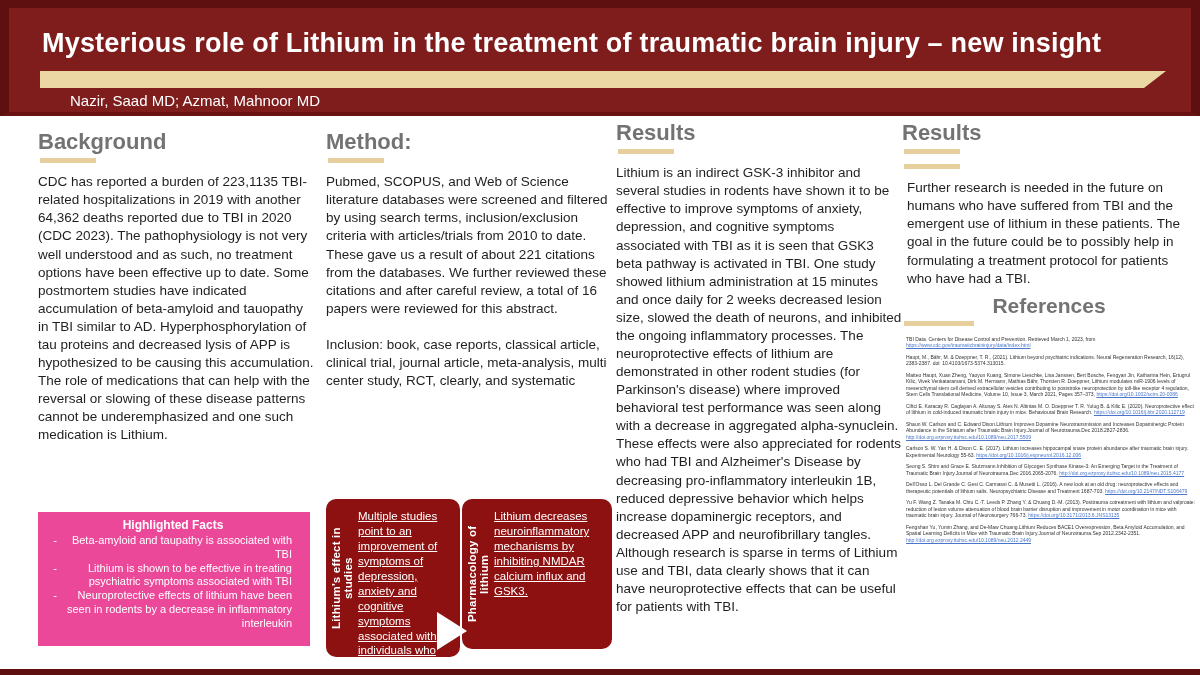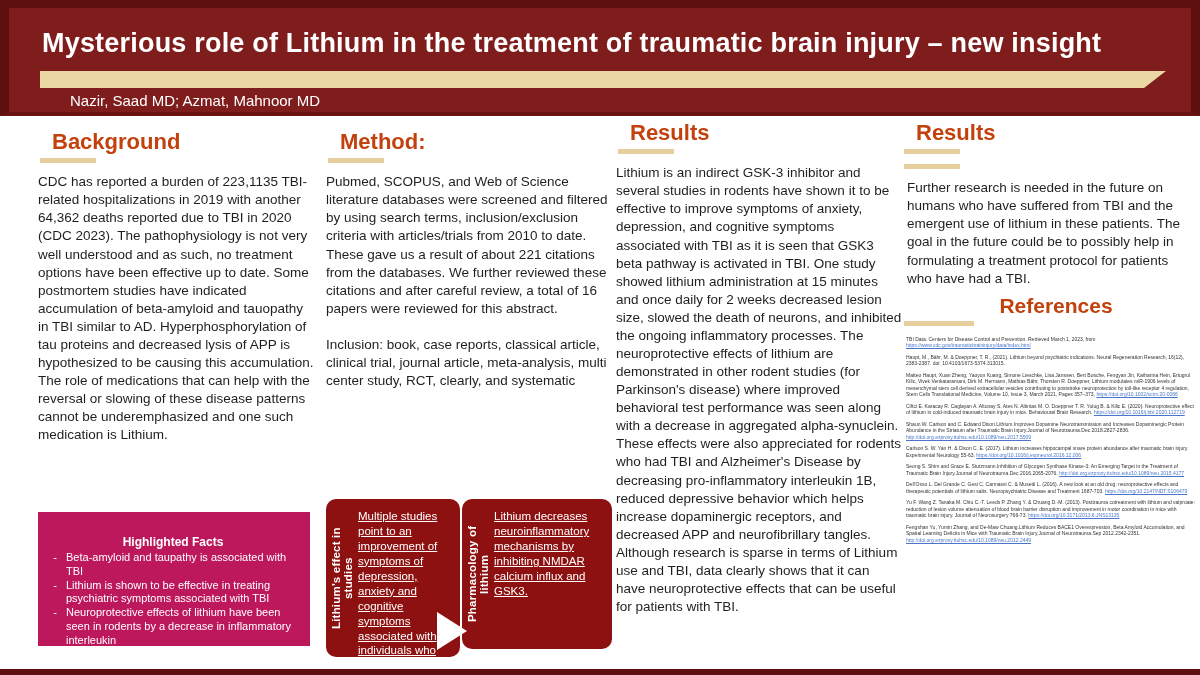--- a/index.html
+++ b/index.html
@@ -30,34 +30,34 @@
     position:absolute; left:0; bottom:0; width:1200px; height:6px; background:#5e0f0f;
   }
 
   
   .col { position:absolute; color:#1f1f1f; }
   .col1 { left:38px;  top:130px; width:276px; }
   .col2 { left:326px; top:130px; width:286px; }
   .col3 { left:616px; top:121px; width:286px; }
   .col4 { left:902px; top:121px; width:294px; }
 
-  h2.sec { font-size:22px; font-weight:bold; color:#c2410c; line-height:1.1;margin-left:14px; }
+  h2.sec { font-size:22px; font-weight:bold; color:#737373; line-height:1.1; }
   .h-accent { width:56px; height:5px; background:#e6cf9d; margin:4px 0 10px 2px; }
   .body-text { font-size:13.5px; line-height:1.34; color:#1f1f1f; }
   .spacer-p { margin-top:18px; }
 
   
   .facts-box {
     position:absolute; left:0px; top:382px; width:272px; height:134px;
-    background:#be185d; color:#ffffff; padding:23px 8px 4px 6px;
+    background:#ec4899; color:#ffffff; padding:6px 8px 4px 6px;
   }
   .facts-title { text-align:center; font-weight:bold; font-size:12px; margin-bottom:2px; }
   .fact-row { display:flex; font-size:11px; line-height:1.25; }
   .fact-bullet { width:22px; flex:0 0 22px; text-align:center; }
-  .fact-text { flex:1; text-align:left; padding-right:10px; }
+  .fact-text { flex:1; text-align:right; padding-right:10px; }
 
   
   .mbox {
     position:absolute; background:#8e1111; color:#ffffff; border-radius:10px;
     display:flex; padding:8px 6px 8px 4px;
   }
   .mbox1 { left:326px; top:499px; width:134px; height:158px; }
   .mbox2 { left:462px; top:499px; width:150px; height:150px; }
   .vlabel {
     writing-mode:vertical-rl; transform:rotate(180deg);

